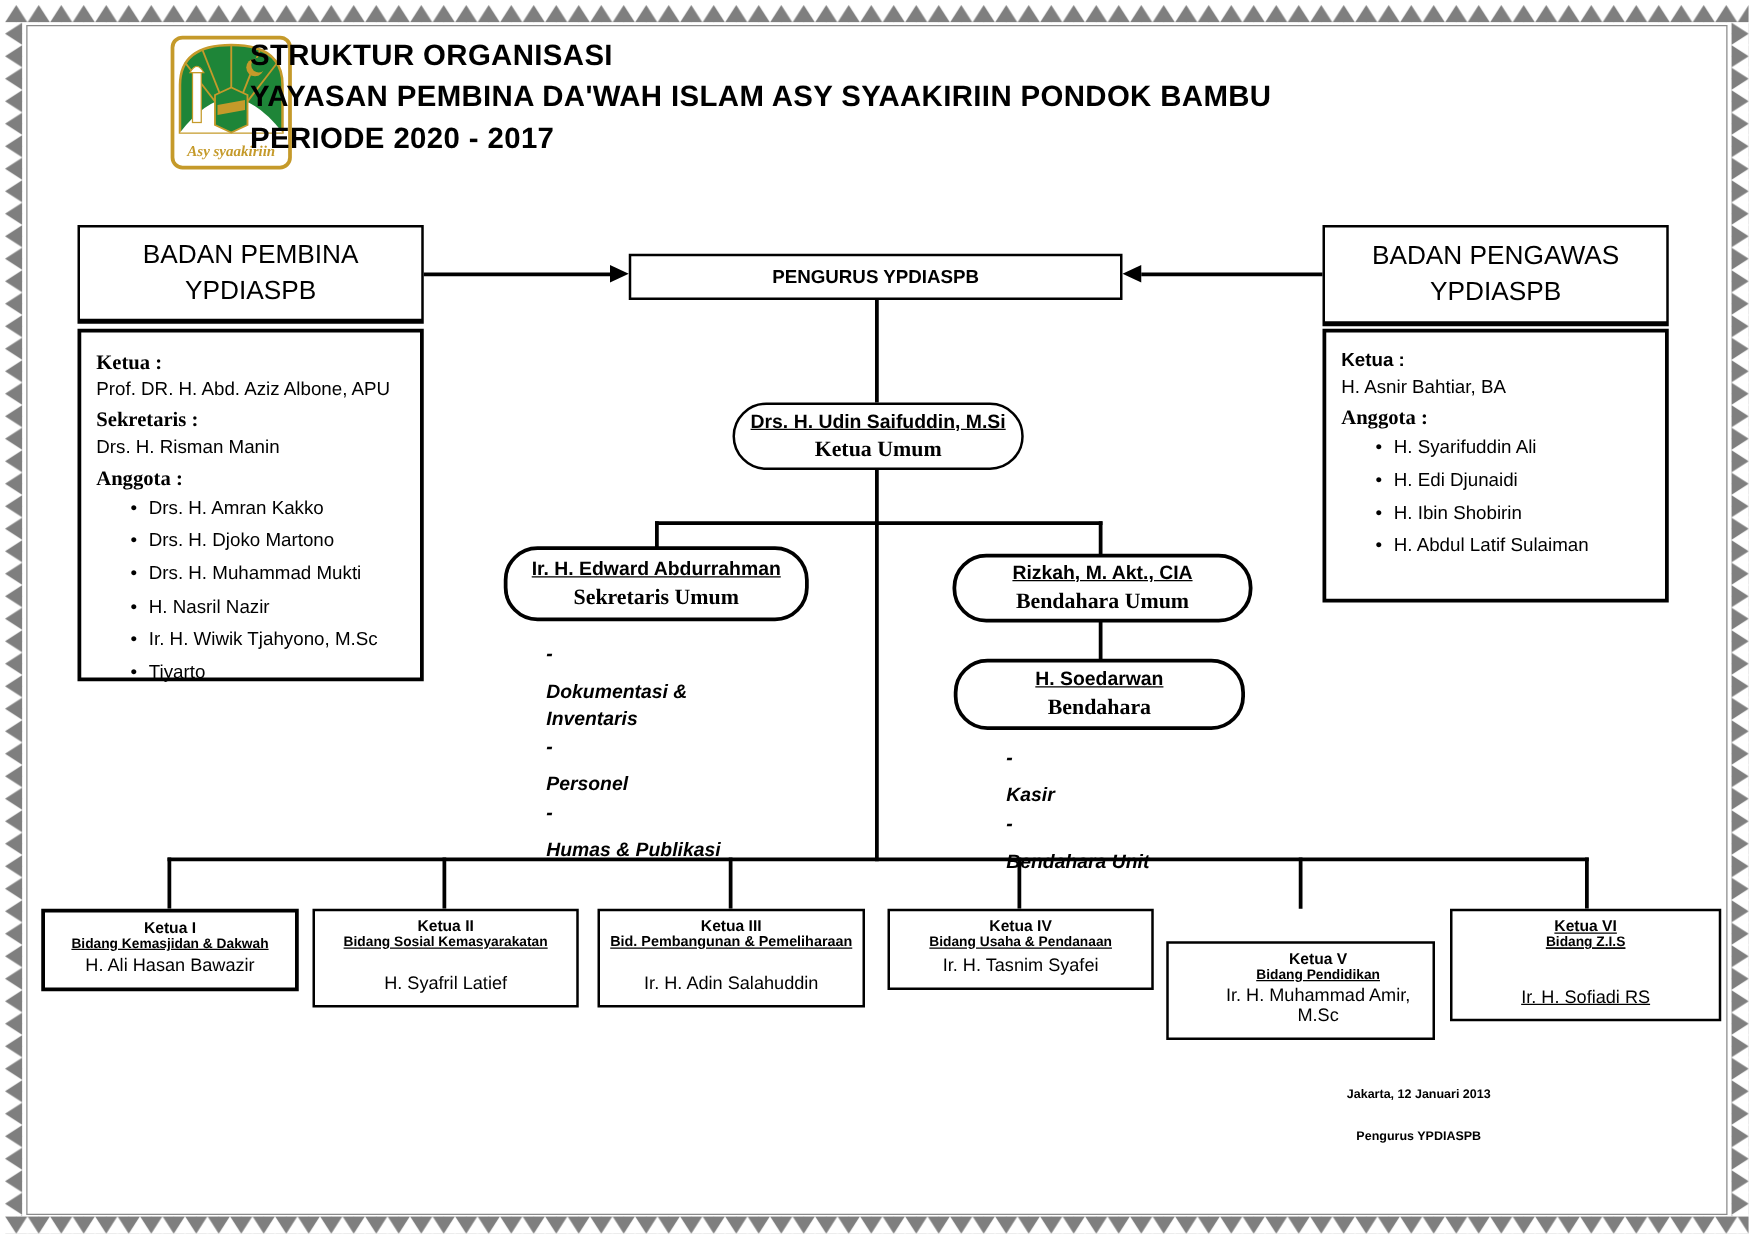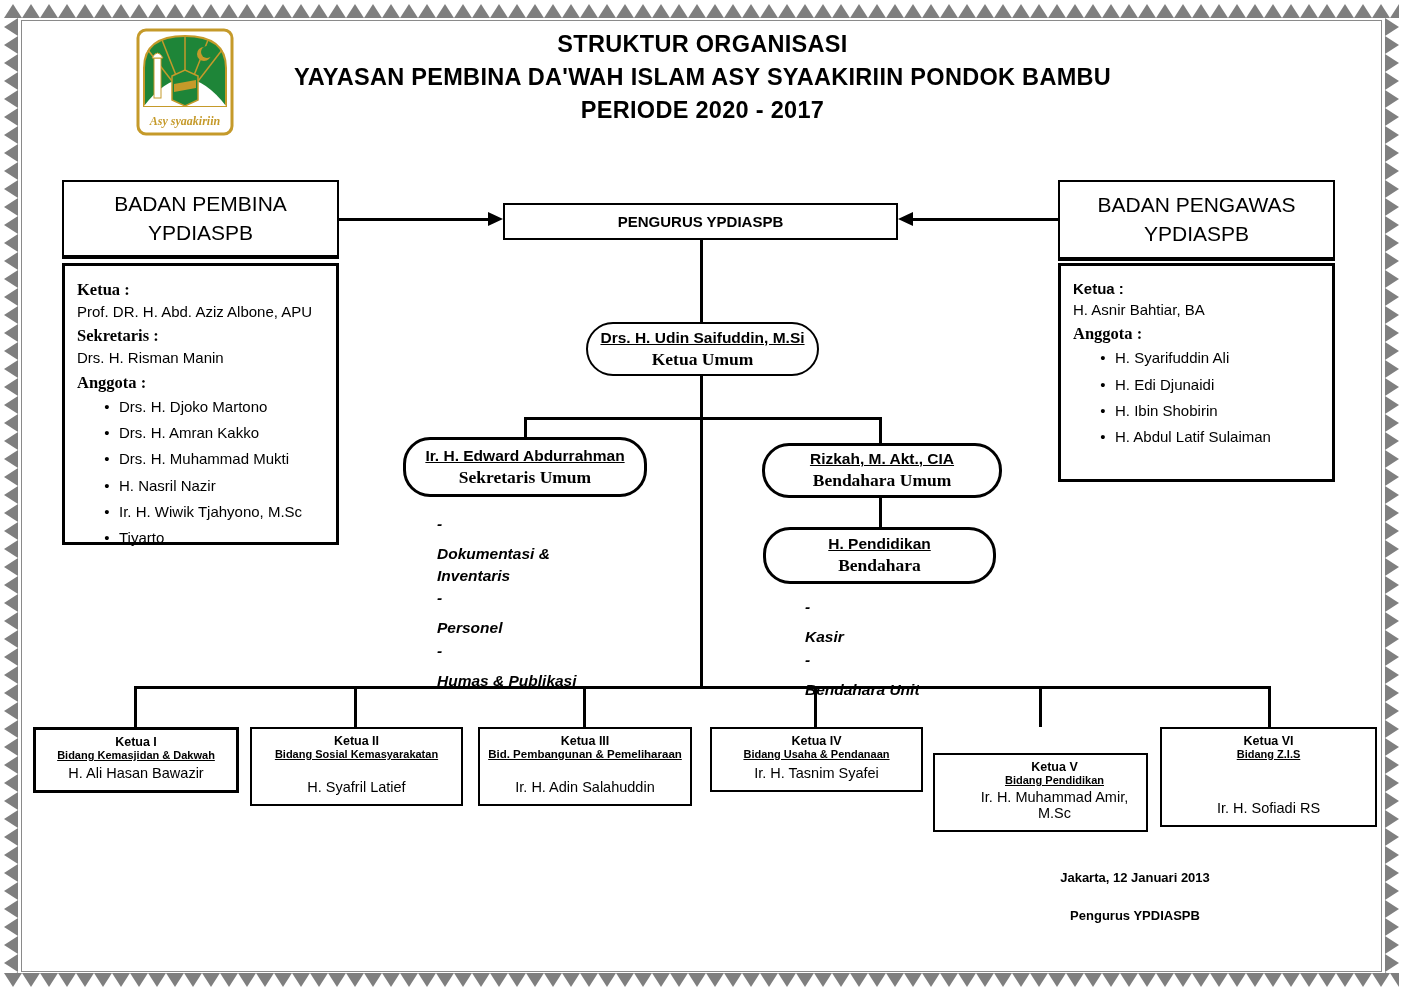--- a/index.html
+++ b/index.html
@@ -33,31 +33,31 @@
   .duty-row{display:flex;margin:1px 0;flex-direction:column;}
   .duty-row .d{flex:0 0 30px;}
   .duty-row .d::before{content:"-";}
   .duty-row .t{flex:1;}
   
   .line{position:absolute;background:#000;}
   .arrowhead{position:absolute;width:0;height:0;}
   .ah-right{border-left:15px solid #000;border-top:7px solid transparent;border-bottom:7px solid transparent;}
   .ah-left{border-right:15px solid #000;border-top:7px solid transparent;border-bottom:7px solid transparent;}
   
-  .title-wrap{position:absolute;left:200px;top:28px;width:1005px;text-align:center;
+  .title-wrap{position:absolute;left:200px;top:28px;width:1005px;
               font-weight:bold;font-size:23.5px;line-height:1.4;letter-spacing:.3px;}
   
   .divbox{display:flex;flex-direction:column;align-items:center;text-align:center;
           padding:5px 4px 9px 4px;}
   .div-ketua{font-weight:bold;font-size:12.5px;}
   .div-bidang{font-weight:bold;font-size:11px;text-decoration:underline;}
   .div-bidang.small{font-size:11.5px;}
   .div-name{font-size:14.5px;margin-top:auto;}
   .footer{position:absolute;left:995px;top:870px;width:280px;text-align:center;
-          font-weight:bold;font-size:13px;}
+          font-weight:bold;font-size:10px;}
   .footer .sign{margin-top:23px;}
 </style>
 </head>
 <body>
 
 <div id="page">
 
   <svg class="edge" style="left:4px;top:4px" width="1395" height="14">
     <defs>
         <pattern id="patTop" width="18" height="14" patternUnits="userSpaceOnUse">
@@ -124,25 +124,25 @@
   </div>
   <div class="box panel" style="left:62px;top:263px;width:277px;height:282px;border-width:3px;">
     <div class="lbl-serif">Ketua :</div>
     <div class="pv">Prof. DR. H. Abd. Aziz Albone, APU</div>
     <div class="lbl-serif">Sekretaris :</div>
     <div class="pv">Drs. H. Risman Manin</div>
     <div class="lbl-serif">Anggota :</div>
     <div class="bl">
       <div class="bullet-row">
           <span class="b"></span>
+          <span class="t">Drs. H. Amran Kakko</span>
+        </div>
+      <div class="bullet-row">
+          <span class="b"></span>
           <span class="t">Drs. H. Djoko Martono</span>
-        </div>
-      <div class="bullet-row">
-          <span class="b"></span>
-          <span class="t">Drs. H. Amran Kakko</span>
         </div>
       <div class="bullet-row">
           <span class="b"></span>
           <span class="t">Drs. H. Muhammad Mukti</span>
         </div>
       <div class="bullet-row">
           <span class="b"></span>
           <span class="t">H. Nasril Nazir</span>
         </div>
       <div class="bullet-row">
@@ -223,21 +223,21 @@
         <span class="t">Humas &amp; Publikasi</span>
       </div>
   </div>
 
   <div class="box namebox" style="left:762px;top:443px;width:240px;height:55px;border-width:3px;">
     <div class="nm">Rizkah, M. Akt., CIA</div>
     <div class="role">Bendahara Umum</div>
   </div>
 
   <div class="box namebox" style="left:763px;top:527px;width:233px;height:57px;border-width:3px;">
-    <div class="nm">H. Pendidikan</div>
+    <div class="nm">H. Soedarwan</div>
     <div class="role">Bendahara</div>
   </div>
   <div class="duties" style="left:805px;top:595px;width:200px;">
     <div class="duty-row">
         <span class="d"></span>
         <span class="t">Kasir</span>
       </div>
     <div class="duty-row">
         <span class="d"></span>
         <span class="t">Bendahara Unit</span>
@@ -270,21 +270,21 @@
   <div class="box divbox" style="left:710px;top:727px;width:213px;height:65px;">
     <div class="div-ketua">Ketua IV</div>
     <div class="div-bidang">Bidang Usaha &amp; Pendanaan</div>
     <div class="div-name">Ir. H. Tasnim Syafei</div>
   </div>
   <div class="box divbox" style="left:933px;top:753px;width:215px;height:79px;padding-left:32px;">
     <div class="div-ketua">Ketua V</div>
     <div class="div-bidang">Bidang Pendidikan</div>
     <div class="div-name">Ir. H. Muhammad Amir, M.Sc</div>
   </div>
-  <div class="box divbox" style="left:1160px;top:727px;width:217px;height:100px;">
+  <div class="box divbox" style="left:1160px;top:727px;width:217px;height:90px;text-decoration:underline;">
     <div class="div-ketua">Ketua VI</div>
     <div class="div-bidang">Bidang Z.I.S</div>
     <div class="div-name">Ir. H. Sofiadi RS</div>
   </div>
 
   <div class="footer">
     <div>Jakarta, 12 Januari 2013</div>
     <div class="sign">Pengurus YPDIASPB</div>
   </div>
 

